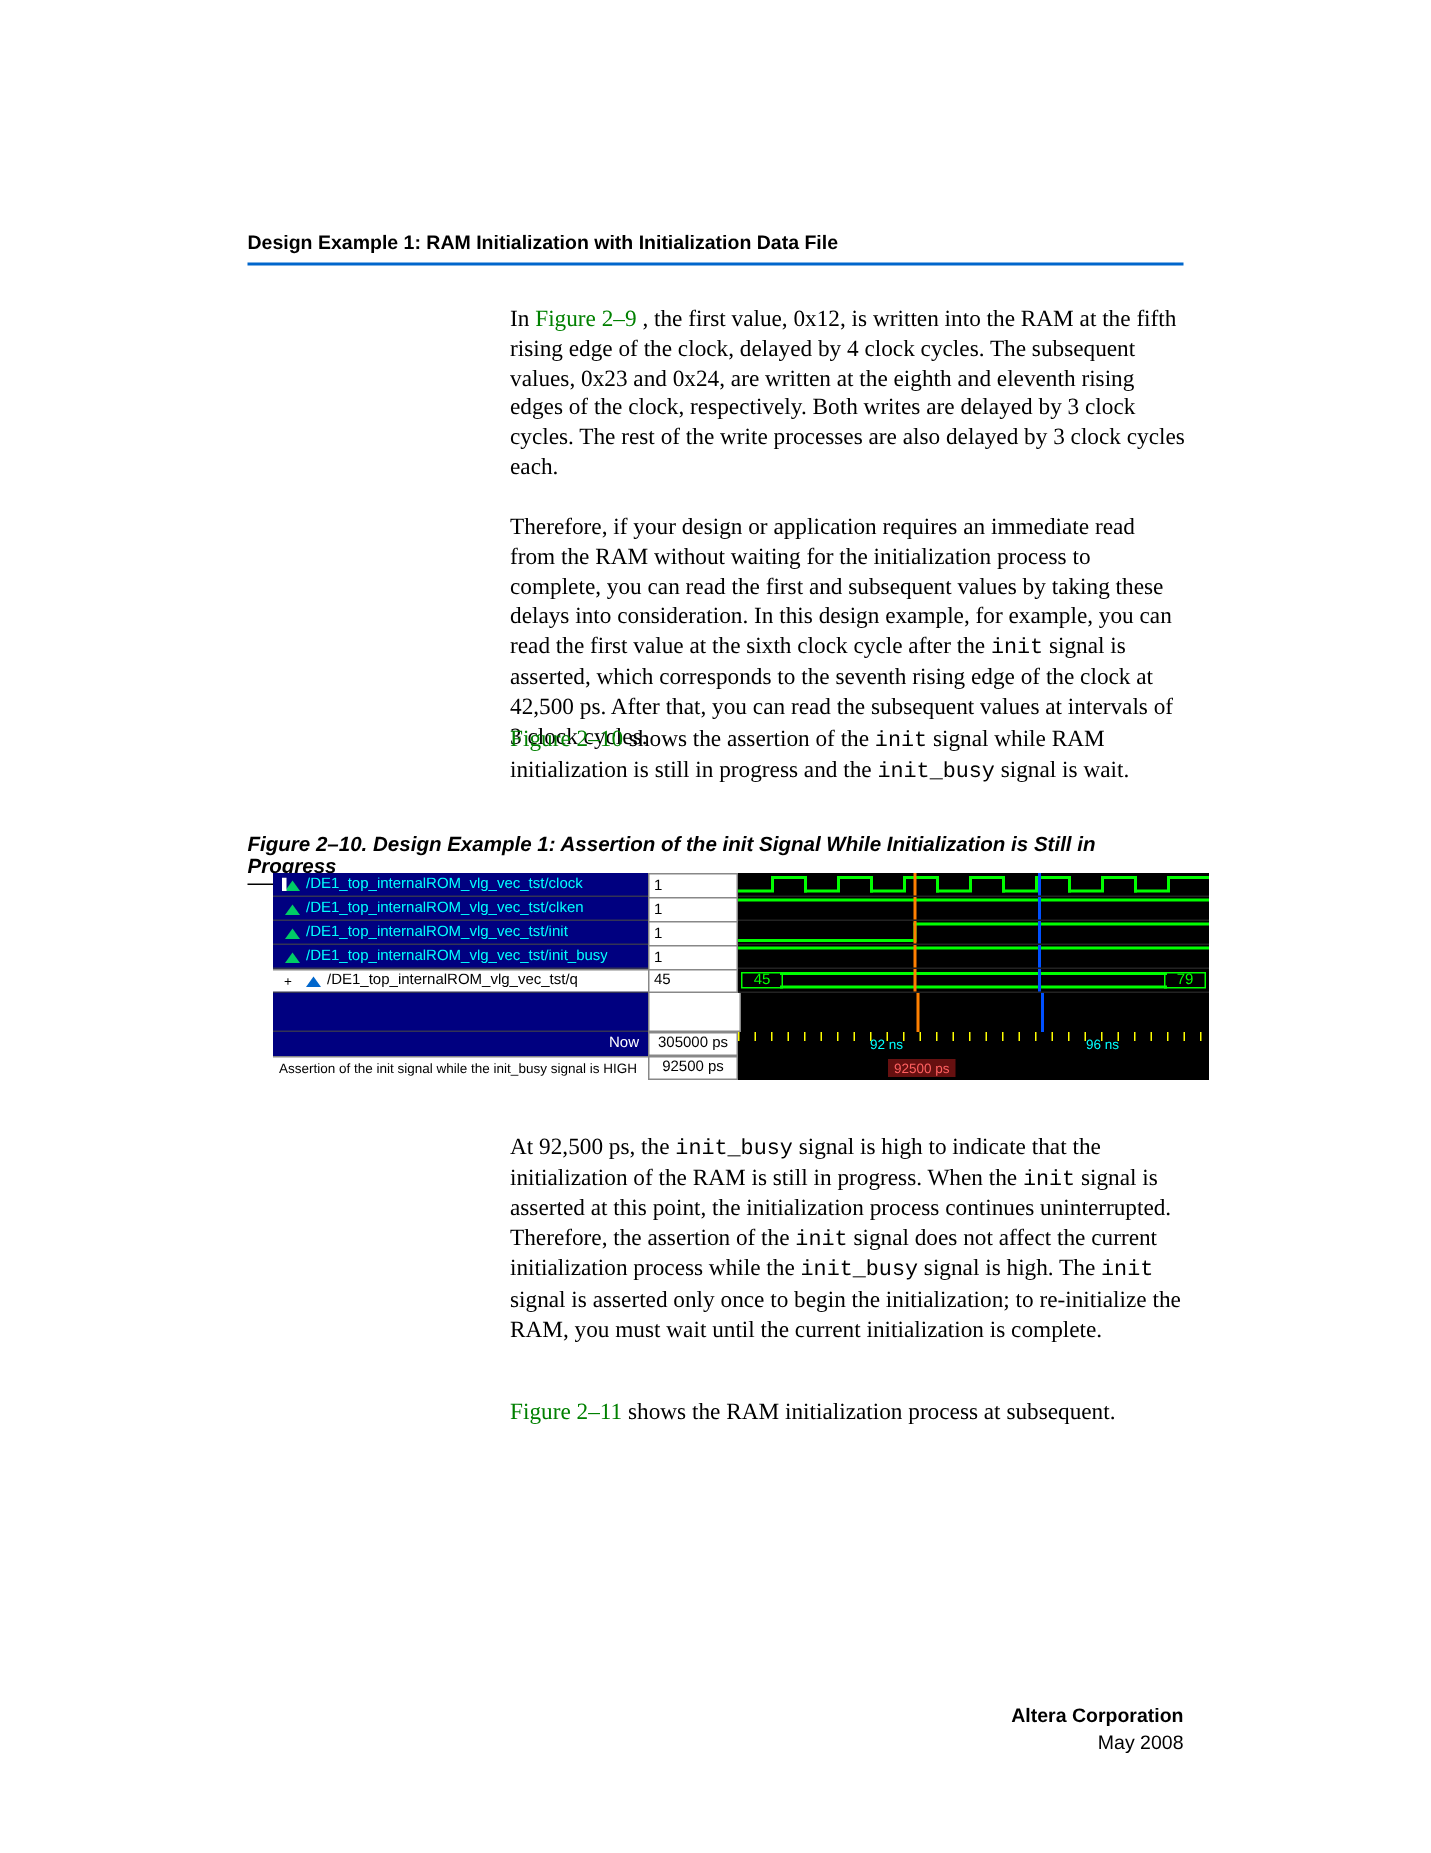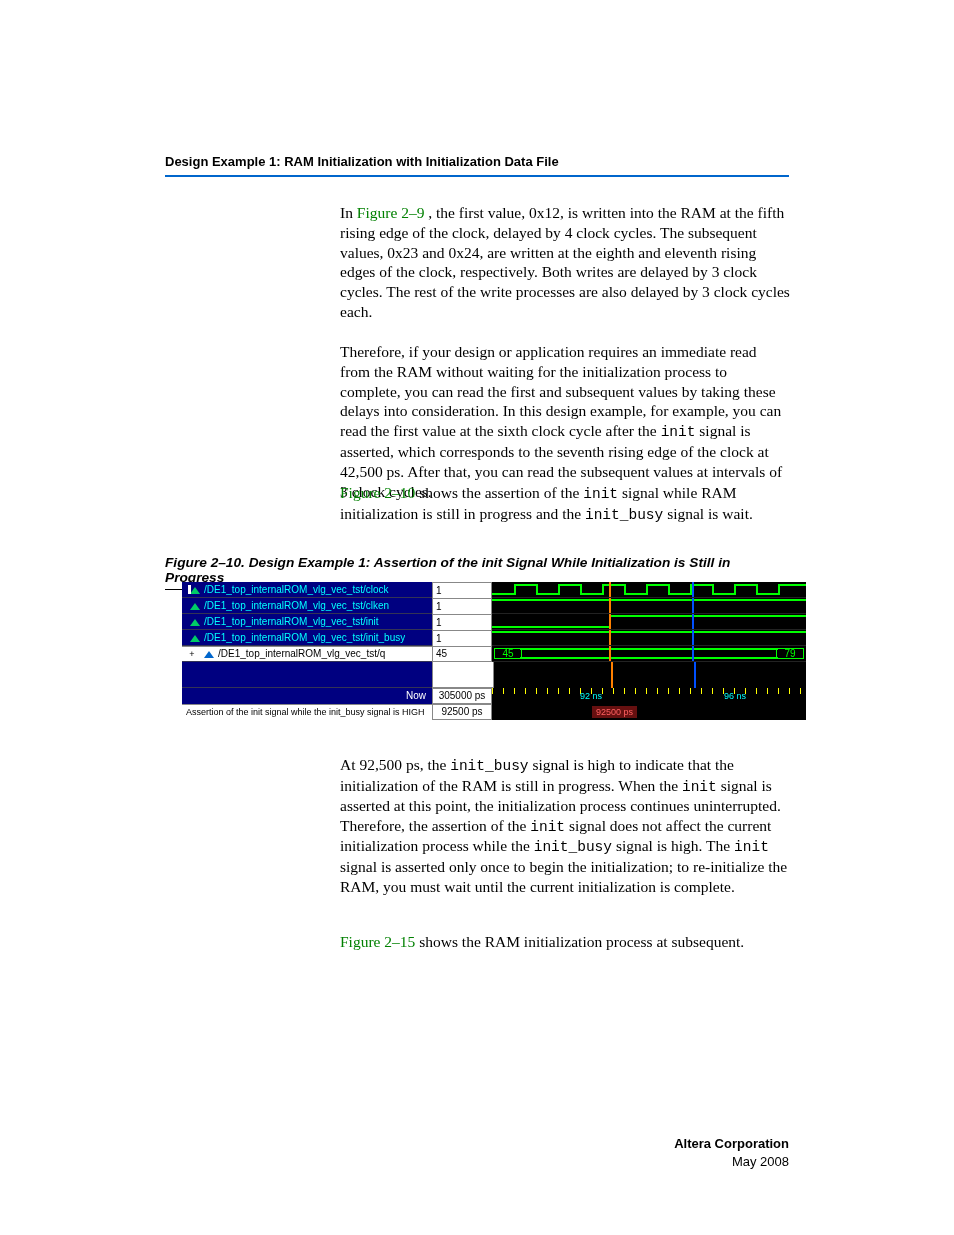--- a/index.html
+++ b/index.html
@@ -344,21 +344,21 @@
         <div class="red-pill" style="left:100px;">92500 ps</div>
       </div>
     </div>
   </div>
 
   <div class="body-text para4">
     <span>At 92,500 ps, the </span><span class="mono">init_busy</span><span> signal is high to indicate that the initialization of the RAM is still in progress. When the </span><span class="mono">init</span><span> signal is asserted at this point, the initialization process continues uninterrupted. Therefore, the assertion of the </span><span class="mono">init</span><span> signal does not affect the current initialization process while the </span><span class="mono">init_busy</span><span> signal is high. The </span><span class="mono">init</span><span> signal is asserted only once to begin the initialization; to re-initialize the RAM, you must wait until the current initialization is complete.</span>
   </div>
 
   <div class="body-text para5">
-    <span class="link">Figure 2–15</span><span> shows the RAM initialization process at subsequent.</span>
+    <span class="link">Figure 2–11</span><span> shows the RAM initialization process at subsequent.</span>
   </div>
 
   <div class="footer">
     <div class="fr">
       <b>Altera Corporation</b><br>
       <span>May 2008</span>
     </div>
   </div>
 </div>
 

